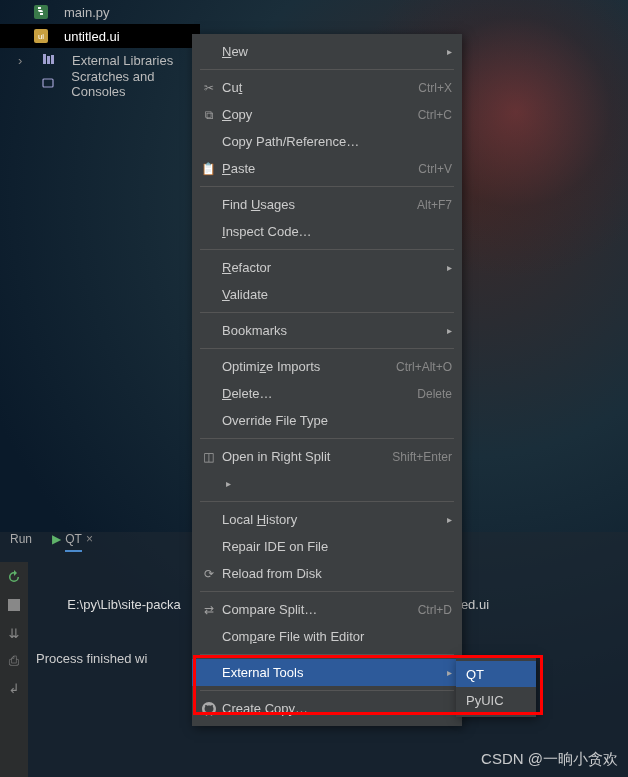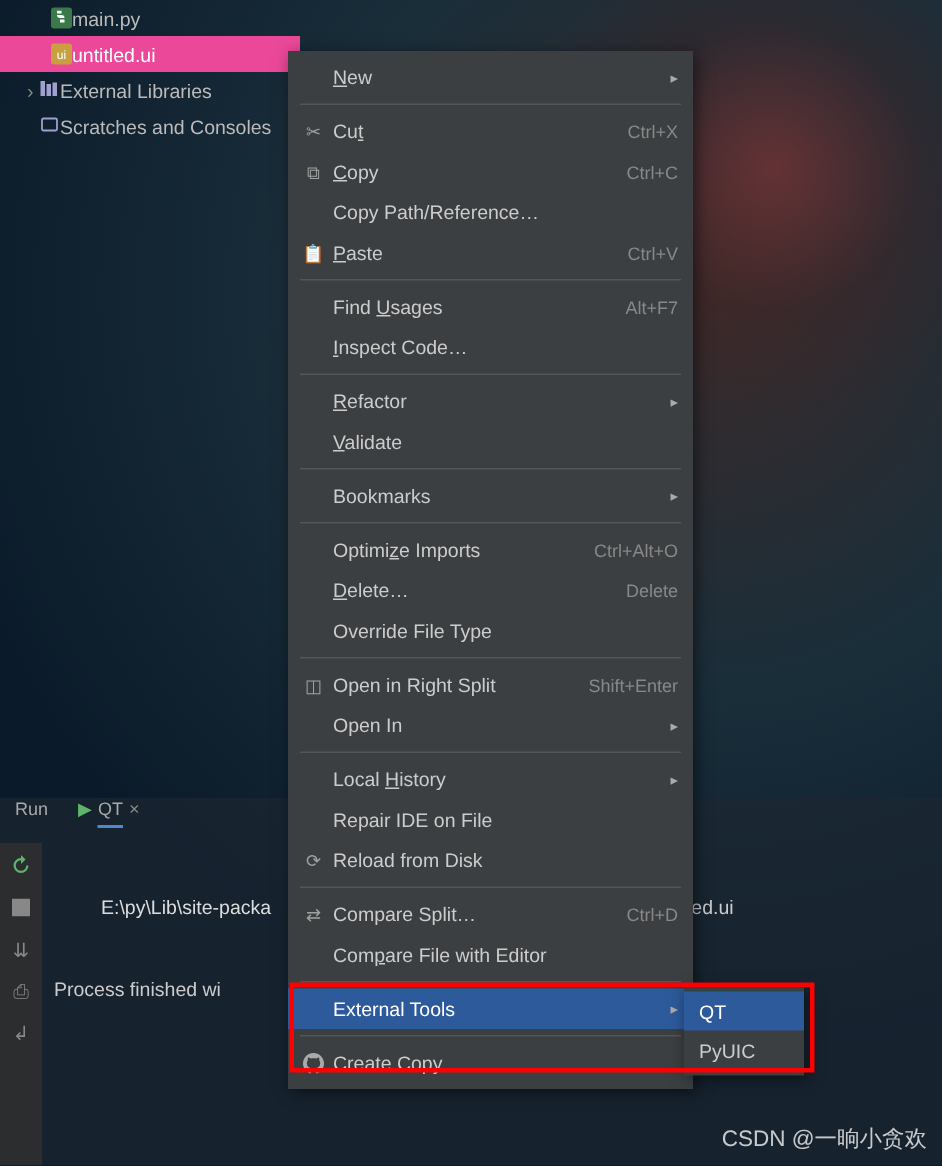--- a/index.html
+++ b/index.html
@@ -1,21 +1,21 @@
 <!DOCTYPE html>
 <html><head>
 <meta charset="utf-8">
 <style>
 * { margin: 0; padding: 0; box-sizing: border-box; font-family: -apple-system, "Segoe UI", sans-serif; }
 body { width: 628px; height: 777px; background: #0a1a2a; overflow: hidden; position: relative; }
 .bg-layer { position: absolute; inset: 0; background: radial-gradient(circle at 75% 25%, #3a2a2a 0%, #1a2e3a 35%, #0a1a2a 70%); }
 .bg-layer::after { content: ""; position: absolute; top: 0; right: 0; width: 280px; height: 280px; background: radial-gradient(circle at 60% 40%, rgba(180,60,60,.4) 0%, rgba(80,30,30,.2) 40%, transparent 70%); }
 .project-panel { position: absolute; top: 0; left: 0; width: 200px; color: #bbb; font-size: 13px; }
-.tree-row { display: flex; align-items: center; gap: 0; height: 24px; padding-left: 34px; }
-.tree-row.sel { background: #ec4899; color: #fff; text-align: center; }
+.tree-row { display: flex; align-items: center; gap: 16px; height: 24px; padding-left: 34px; }
+.tree-row.sel { background: #000000; color: #fff; text-align: center; }
 .tree-row.lvl1 { padding-left: 18px; }
 .tree-row .ind { width: 8px; color: #888; }
 .icon-sq { width: 14px; height: 14px; display: inline-flex; align-items: center; justify-content: center; font-size: 10px; border-radius: 2px; }
 .icon-py { background: #3a7a4a; color: #fff; }
 .icon-ui { background: #c8a040; color: #fff; font-size: 8px; }
 .icon-lib { color: #a0a0d0; font-size: 14px; }
 
 .context-menu { position: absolute; top: 34px; left: 192px; width: 270px; background: #3c3f41; color: #ccc; font-size: 13px; box-shadow: 2px 2px 10px rgba(0,0,0,.5); padding: 4px 0; }
 .menu-item { display: flex; align-items: center; height: 27px; padding: 0 10px 0 8px; position: relative; }
 .menu-item.hl { background: #2d5a9a; color: #fff; }
@@ -178,21 +178,20 @@
       <span class="mi-label">Override File Type</span>
     </div>
   <div class="menu-sep"></div>
   <div class="menu-item">
       <span class="mi-icon">◫</span>
       <span class="mi-label">Open in Right Split</span>
       <span class="mi-short">Shift+Enter</span>
     </div>
   <div class="menu-item">
       <span class="mi-icon"></span>
-      <span class="mi-label">Open In</span>
       <span class="mi-arrow">▸</span>
     </div>
   <div class="menu-sep"></div>
   <div class="menu-item">
       <span class="mi-icon"></span>
       <span class="mi-label">Local <u>H</u>istory</span>
       <span class="mi-arrow">▸</span>
     </div>
   <div class="menu-item">
       <span class="mi-icon"></span>

